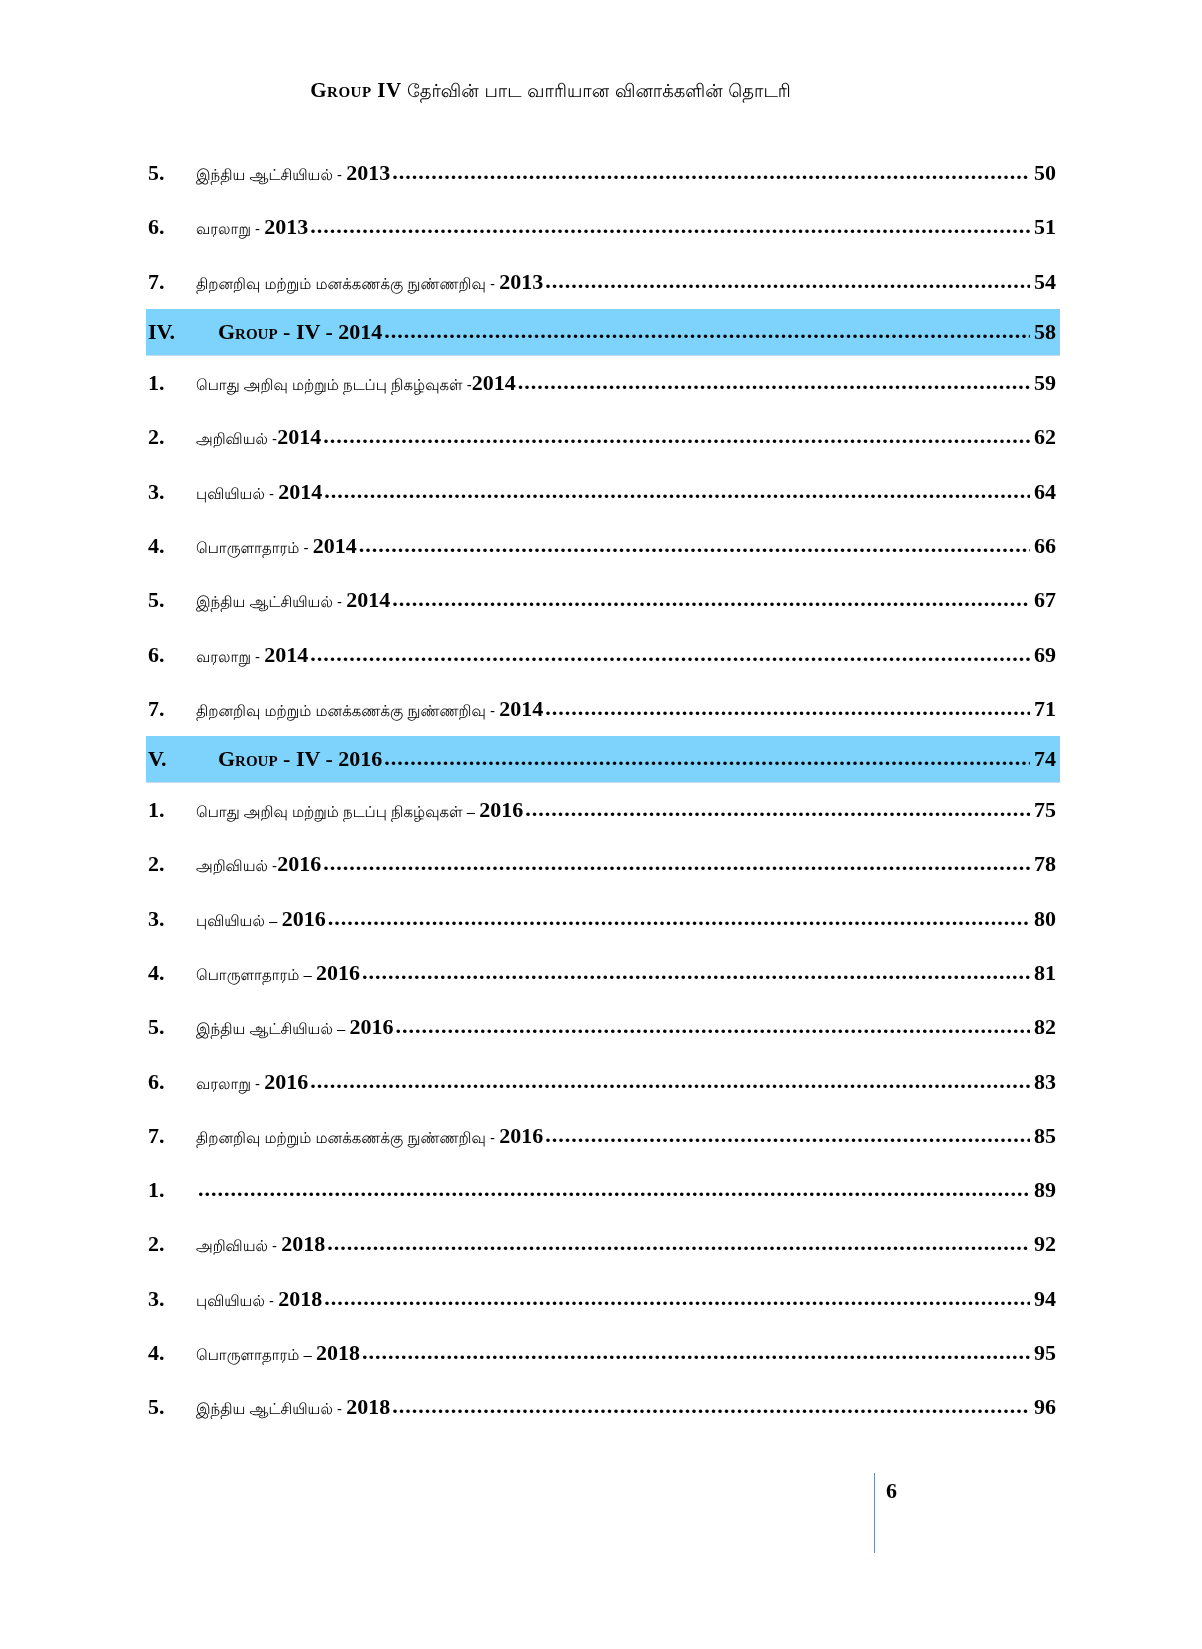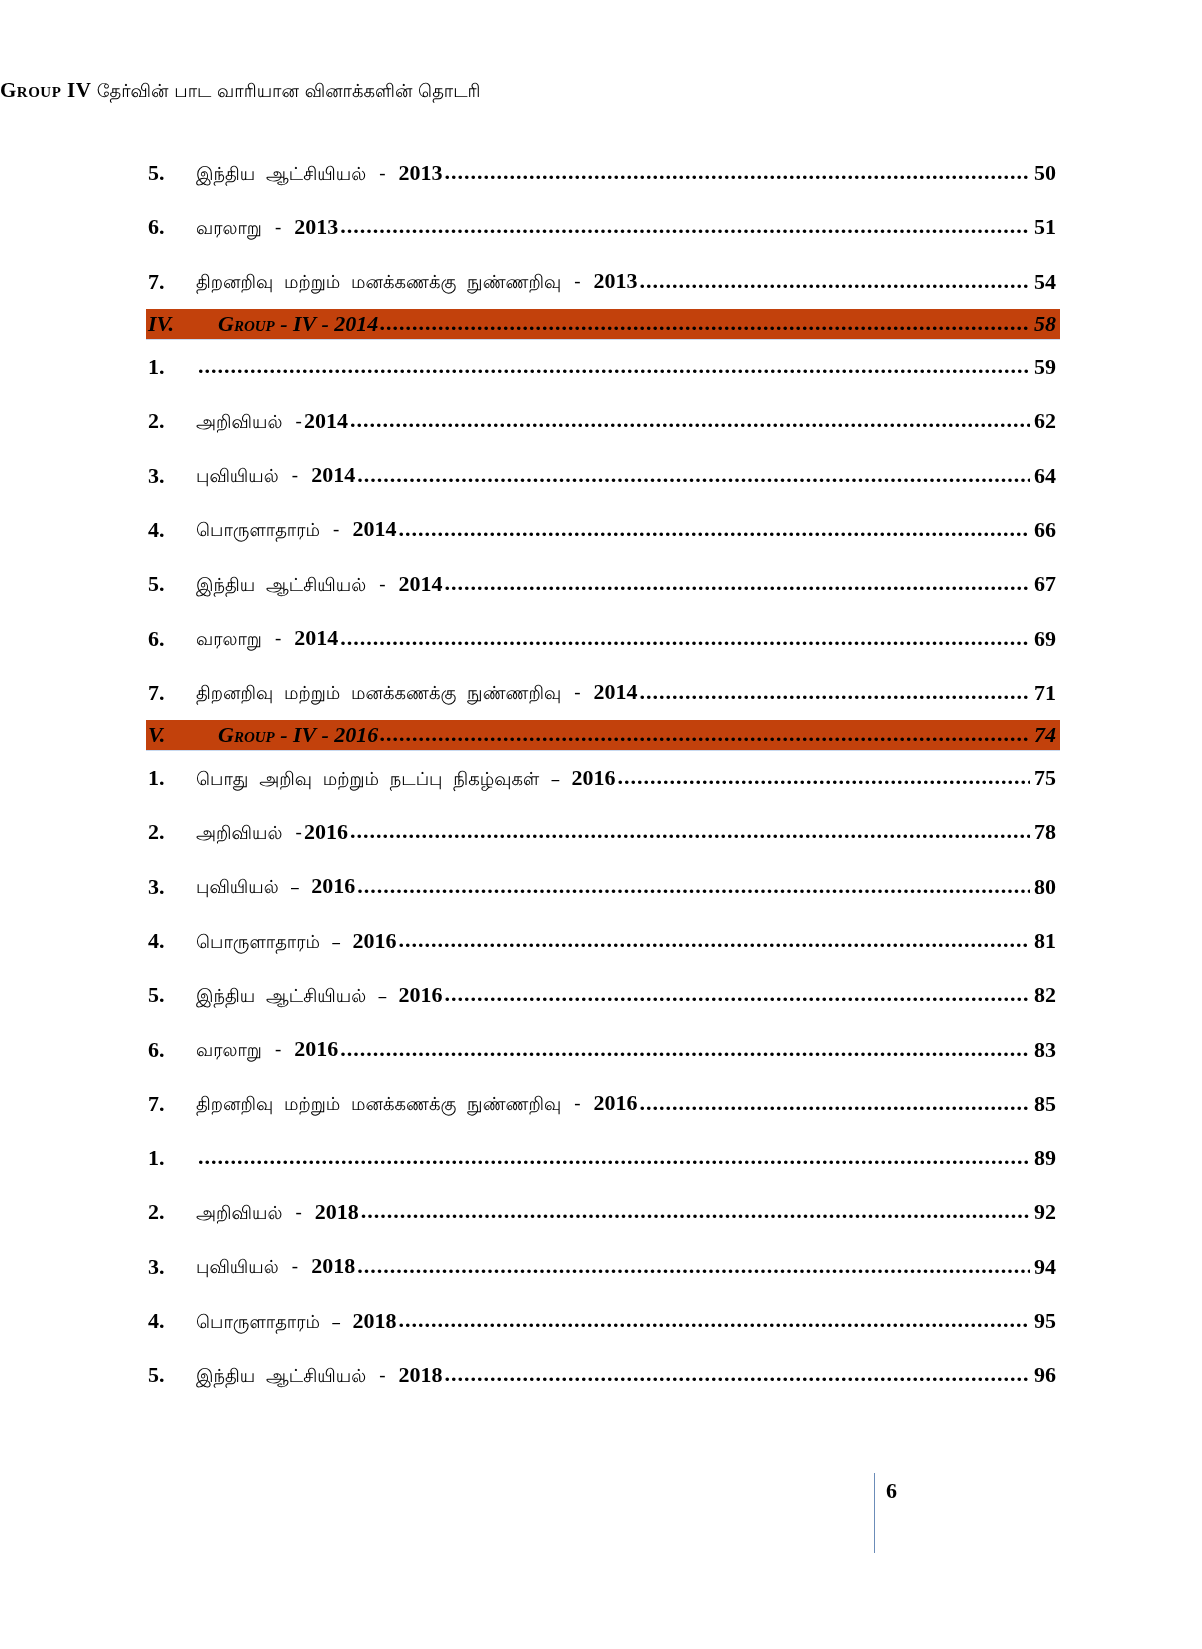--- a/index.html
+++ b/index.html
@@ -1,27 +1,27 @@
 <!DOCTYPE html>
 <html><head>
 <meta charset="utf-8">
 <style>
   html, body { margin: 0; padding: 0; background: #ffffff; }
   body { width: 1202px; height: 1649px; position: relative; overflow: hidden; font-family: "Liberation Serif", serif; color: #000; }
-  .header { position: absolute; top: 78px; left: 0; width: 1101px; text-align: left; font-size: 21px; }
+  .header { position: absolute; top: 78px; left: 0; width: 1101px; text-align: center; font-size: 21px; }
   .header .en { font-weight: bold; font-variant: small-caps; letter-spacing: 0.5px; }
   .header .ta { font-family: "DejaVu Sans", sans-serif; font-size: 18px; }
   .toc { position: absolute; left: 148px; top: 146px; width: 910px; }
   .row { display: flex; align-items: center; height: 54.3px; font-size: 22px; }
-  .row.section { height: 30px; background: #c2410c; margin: 0 -2px; padding: 0 2px; border-bottom: 1px solid #c9daf0; font-style: italic; }
+  .row.section { height: 30px; background: #7dd3fc; margin: 0 -2px; padding: 8px 2px; border-bottom: 1px solid #c9daf0; }
   .row.section + .row { }
   .num { font-weight: bold; width: 48px; flex: 0 0 48px; }
   .row.section .num { width: 70px; flex: 0 0 70px; }
   .title { white-space: nowrap; }
-  .title .ta { font-family: Liberation Mono, monospace; font-size: 18px; }
+  .title .ta { font-family: Liberation Sans, sans-serif; font-size: 15px; }
   .title .en { font-weight: bold; }
   .row.section .title .en { font-variant: small-caps; }
   .dots { flex: 1 1 auto; overflow: hidden; white-space: nowrap; font-weight: bold; letter-spacing: 1px; margin: 0 2px; position: relative; top: -1px; }
   .dots::before { content: "........................................................................................................................................................................................................................"; }
   .page { font-weight: bold; min-width: 26px; text-align: center; }
   .footer-line { position: absolute; left: 874px; top: 1473px; width: 1px; height: 80px; background: #6b8cb8; }
   .footer-page { position: absolute; left: 886px; top: 1478px; font-size: 22px; font-weight: bold; }
 </style>
 </head>
 <body>
@@ -51,20 +51,21 @@
       <span class="page">54</span>
     </div>
     <div class="row section">
       <span class="num">IV.</span>
       <span class="title"><span class="ta"></span><span class="en">Group - IV - 2014</span></span>
       <span class="dots"></span>
       <span class="page">58</span>
     </div>
     <div class="row">
       <span class="num">1.</span>
+      <span class="title"><span class="ta">பொது அறிவு மற்றும் நடப்பு நிகழ்வுகள் -</span><span class="en">2014</span></span>
       <span class="dots"></span>
       <span class="page">59</span>
     </div>
     <div class="row">
       <span class="num">2.</span>
       <span class="title"><span class="ta">அறிவியல் -</span><span class="en">2014</span></span>
       <span class="dots"></span>
       <span class="page">62</span>
     </div>
     <div class="row">

